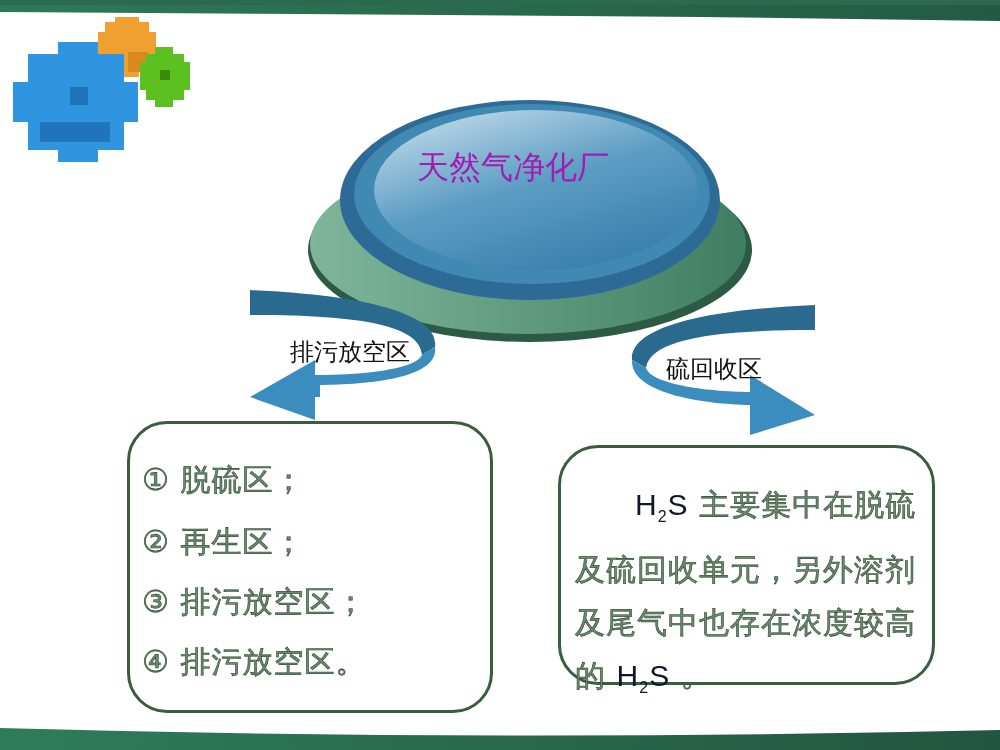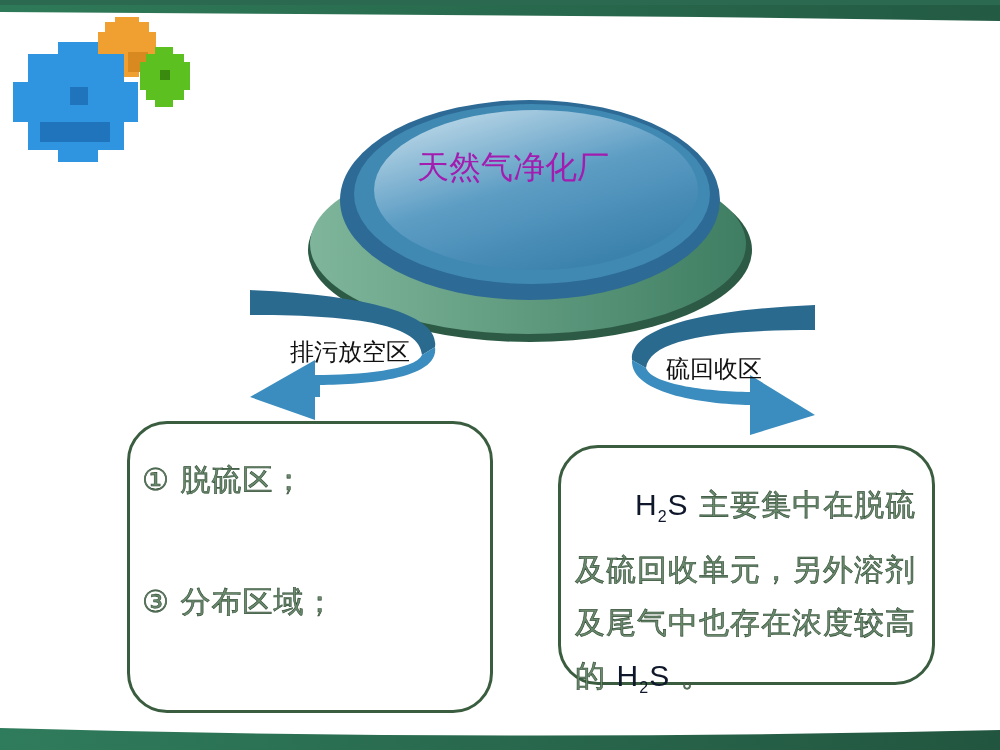--- a/index.html
+++ b/index.html
@@ -95,20 +95,22 @@
 
 <svg class="abs" style="left:620px;top:300px" width="200" height="140" viewBox="0 0 200 140">
   <path d="M195,5 C80,10 10,28 12,60 L26,68 C30,40 90,30 195,30 Z" fill="#2b6a8f"></path>
   <path d="M12,60 C10,95 90,105 135,105 L135,92 C90,92 32,85 26,68 Z" fill="#3a8dbe"></path>
   <polygon points="130,75 195,115 130,135" fill="#3a8dbe"></polygon>
 </svg>
 <div class="lbl" style="left:666px;top:353px">硫回收区</div>
 
 <div class="box" style="left:127px;top:421px;width:366px;height:292px;padding-left:24px;">
   <div class="item" style="top:36px">① 脱硫区；</div>
-  <div class="item" style="top:158px">③ 分布区域；</div>
+  <div class="item" style="top:98px">② 再生区；</div>
+  <div class="item" style="top:158px">③ 排污放空区；</div>
+  <div class="item" style="top:218px">④ 排污放空区。</div>
 </div>
 
 <div class="box" style="left:558px;top:445px;width:377px;height:240px;">
   <div class="para">
     <span style="display:inline-block;width:60px"></span><span class="chem"><span>H</span><sub>2</sub><span>S</span></span><span> 主要集中在脱硫及硫回收单元，另外溶剂及尾气中也存在浓度较高的 </span><span class="chem"><span>H</span><sub>2</sub><span>S</span></span><span> 。</span>
   </div>
 </div>
 
 </body></html>

